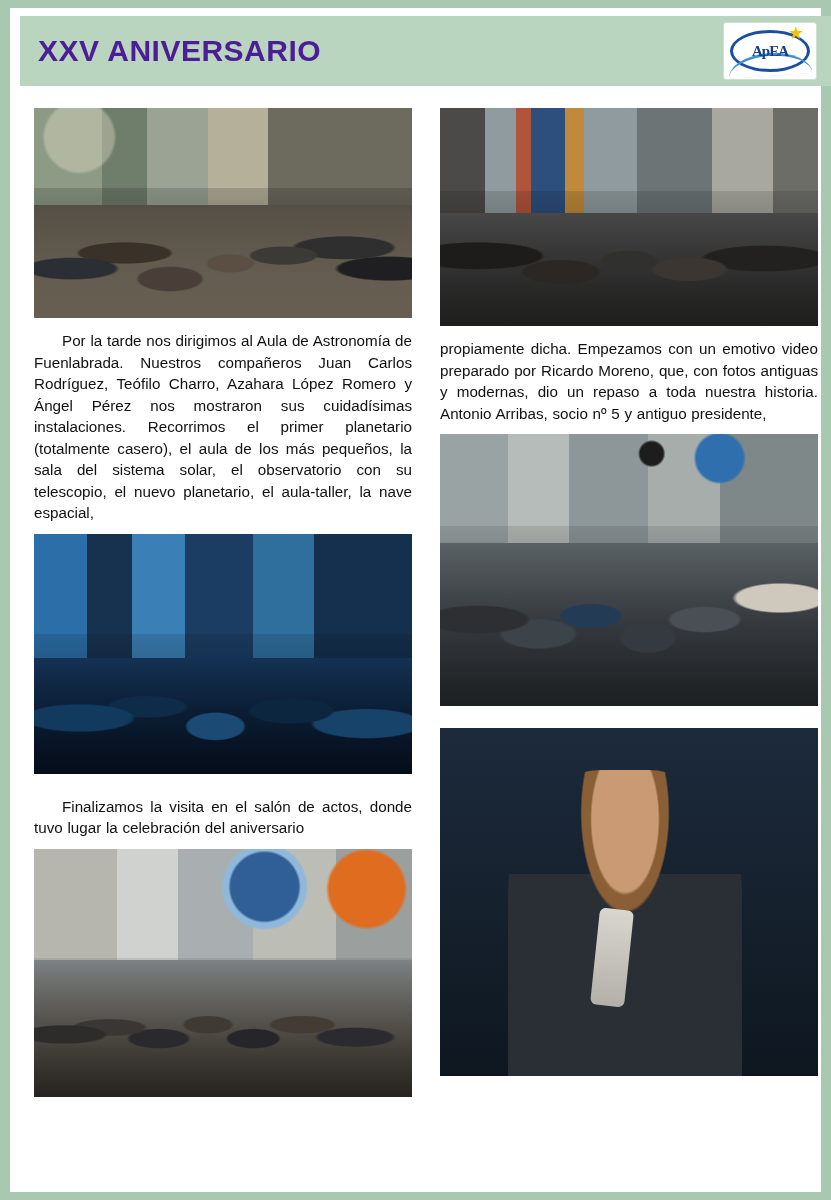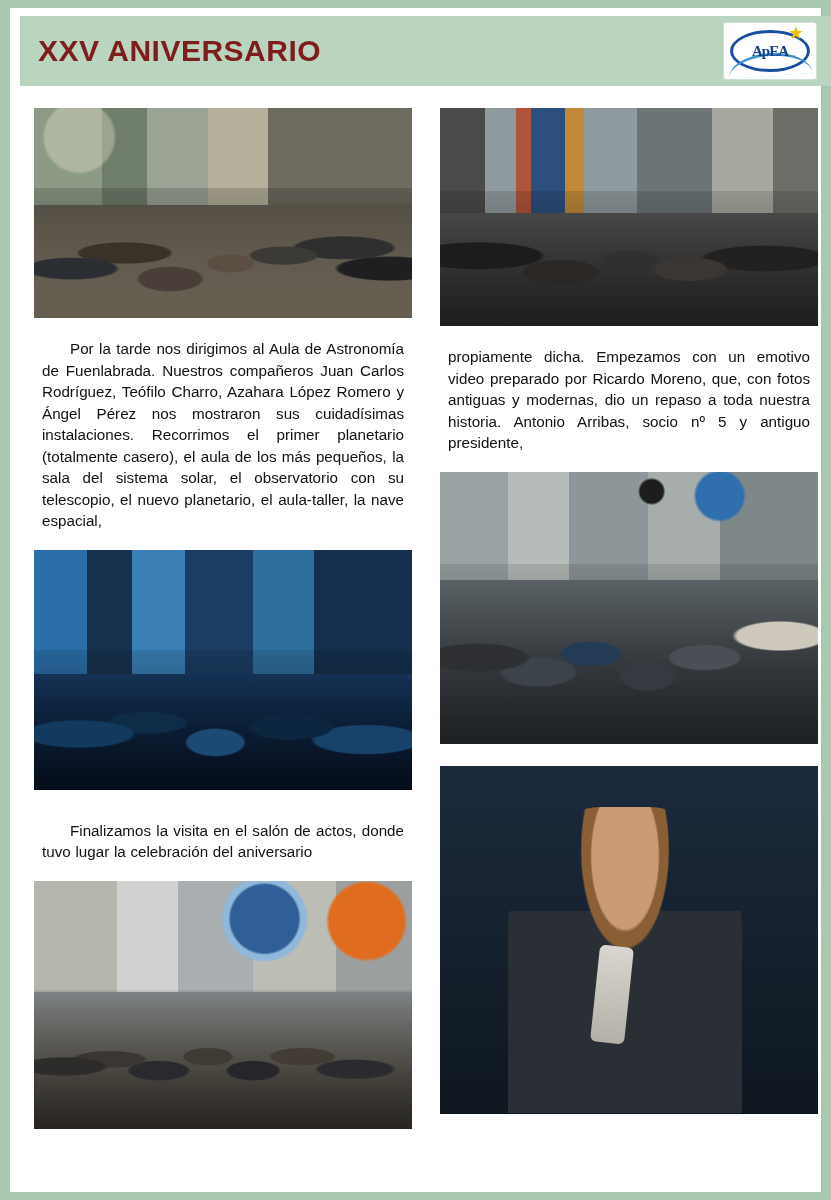--- a/index.html
+++ b/index.html
@@ -39,21 +39,21 @@
     display: flex;
     align-items: center;
     justify-content: space-between;
     padding: 0 14px 0 18px;
   }
   .header-title {
     font-family: "Liberation Sans", sans-serif;
     font-weight: bold;
     font-size: 30px;
     letter-spacing: 0.5px;
-    color: #7f1d1d;
+    color: #4c1d95;
   }
   .logo {
     width: 92px;
     height: 56px;
     background: #ffffff;
     border: 1px solid #cfe0d4;
     border-radius: 3px;
     position: relative;
     overflow: hidden;
     display: flex;
@@ -115,21 +115,21 @@
   }
   .col-left  { left: 14px; }
   .col-right { left: 420px; }
 
   p.body-text {
     font-family: "Liberation Sans", sans-serif;
     font-size: 15.2px;
     line-height: 21.5px;
     color: #111111;
     text-align: justify;
-    margin: 8px;
+    margin: 0;
     padding: 0;
     word-spacing: 0.5px;
   }
   p.indent { text-indent: 28px; }
   .gap-10 { height: 10px; }
   .gap-12 { height: 12px; }
 
   
   .photo {
     position: relative;

